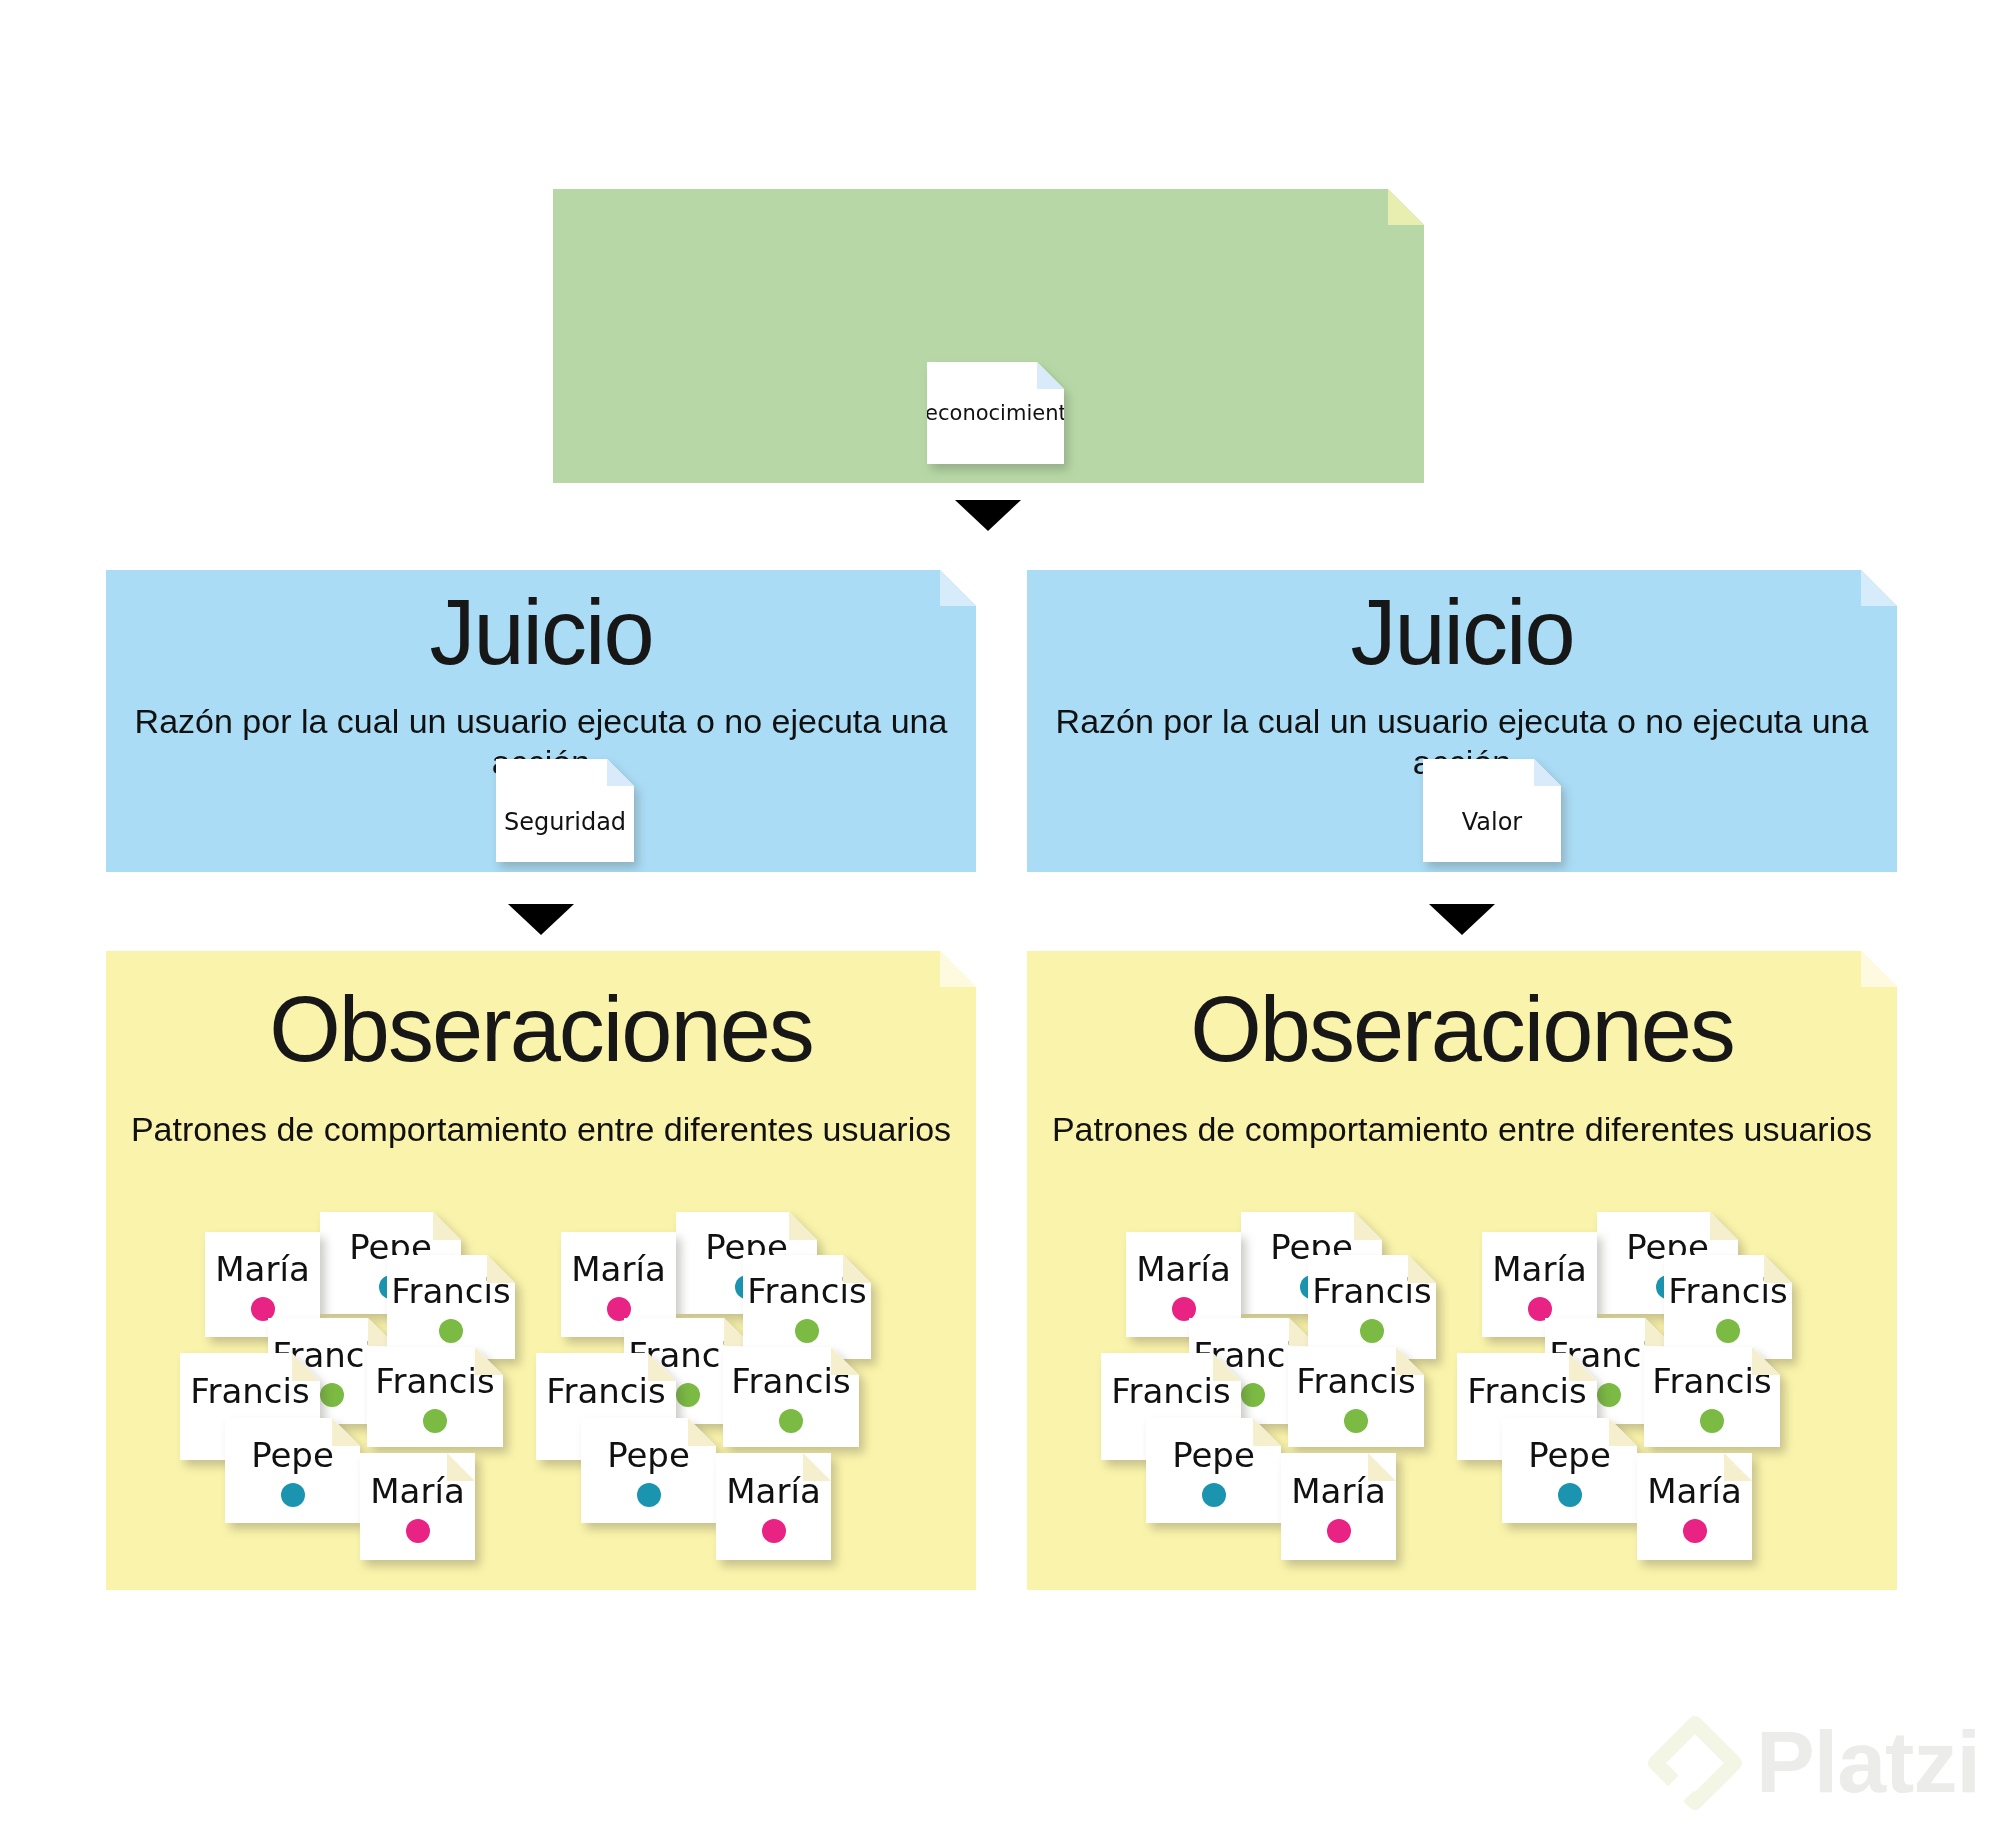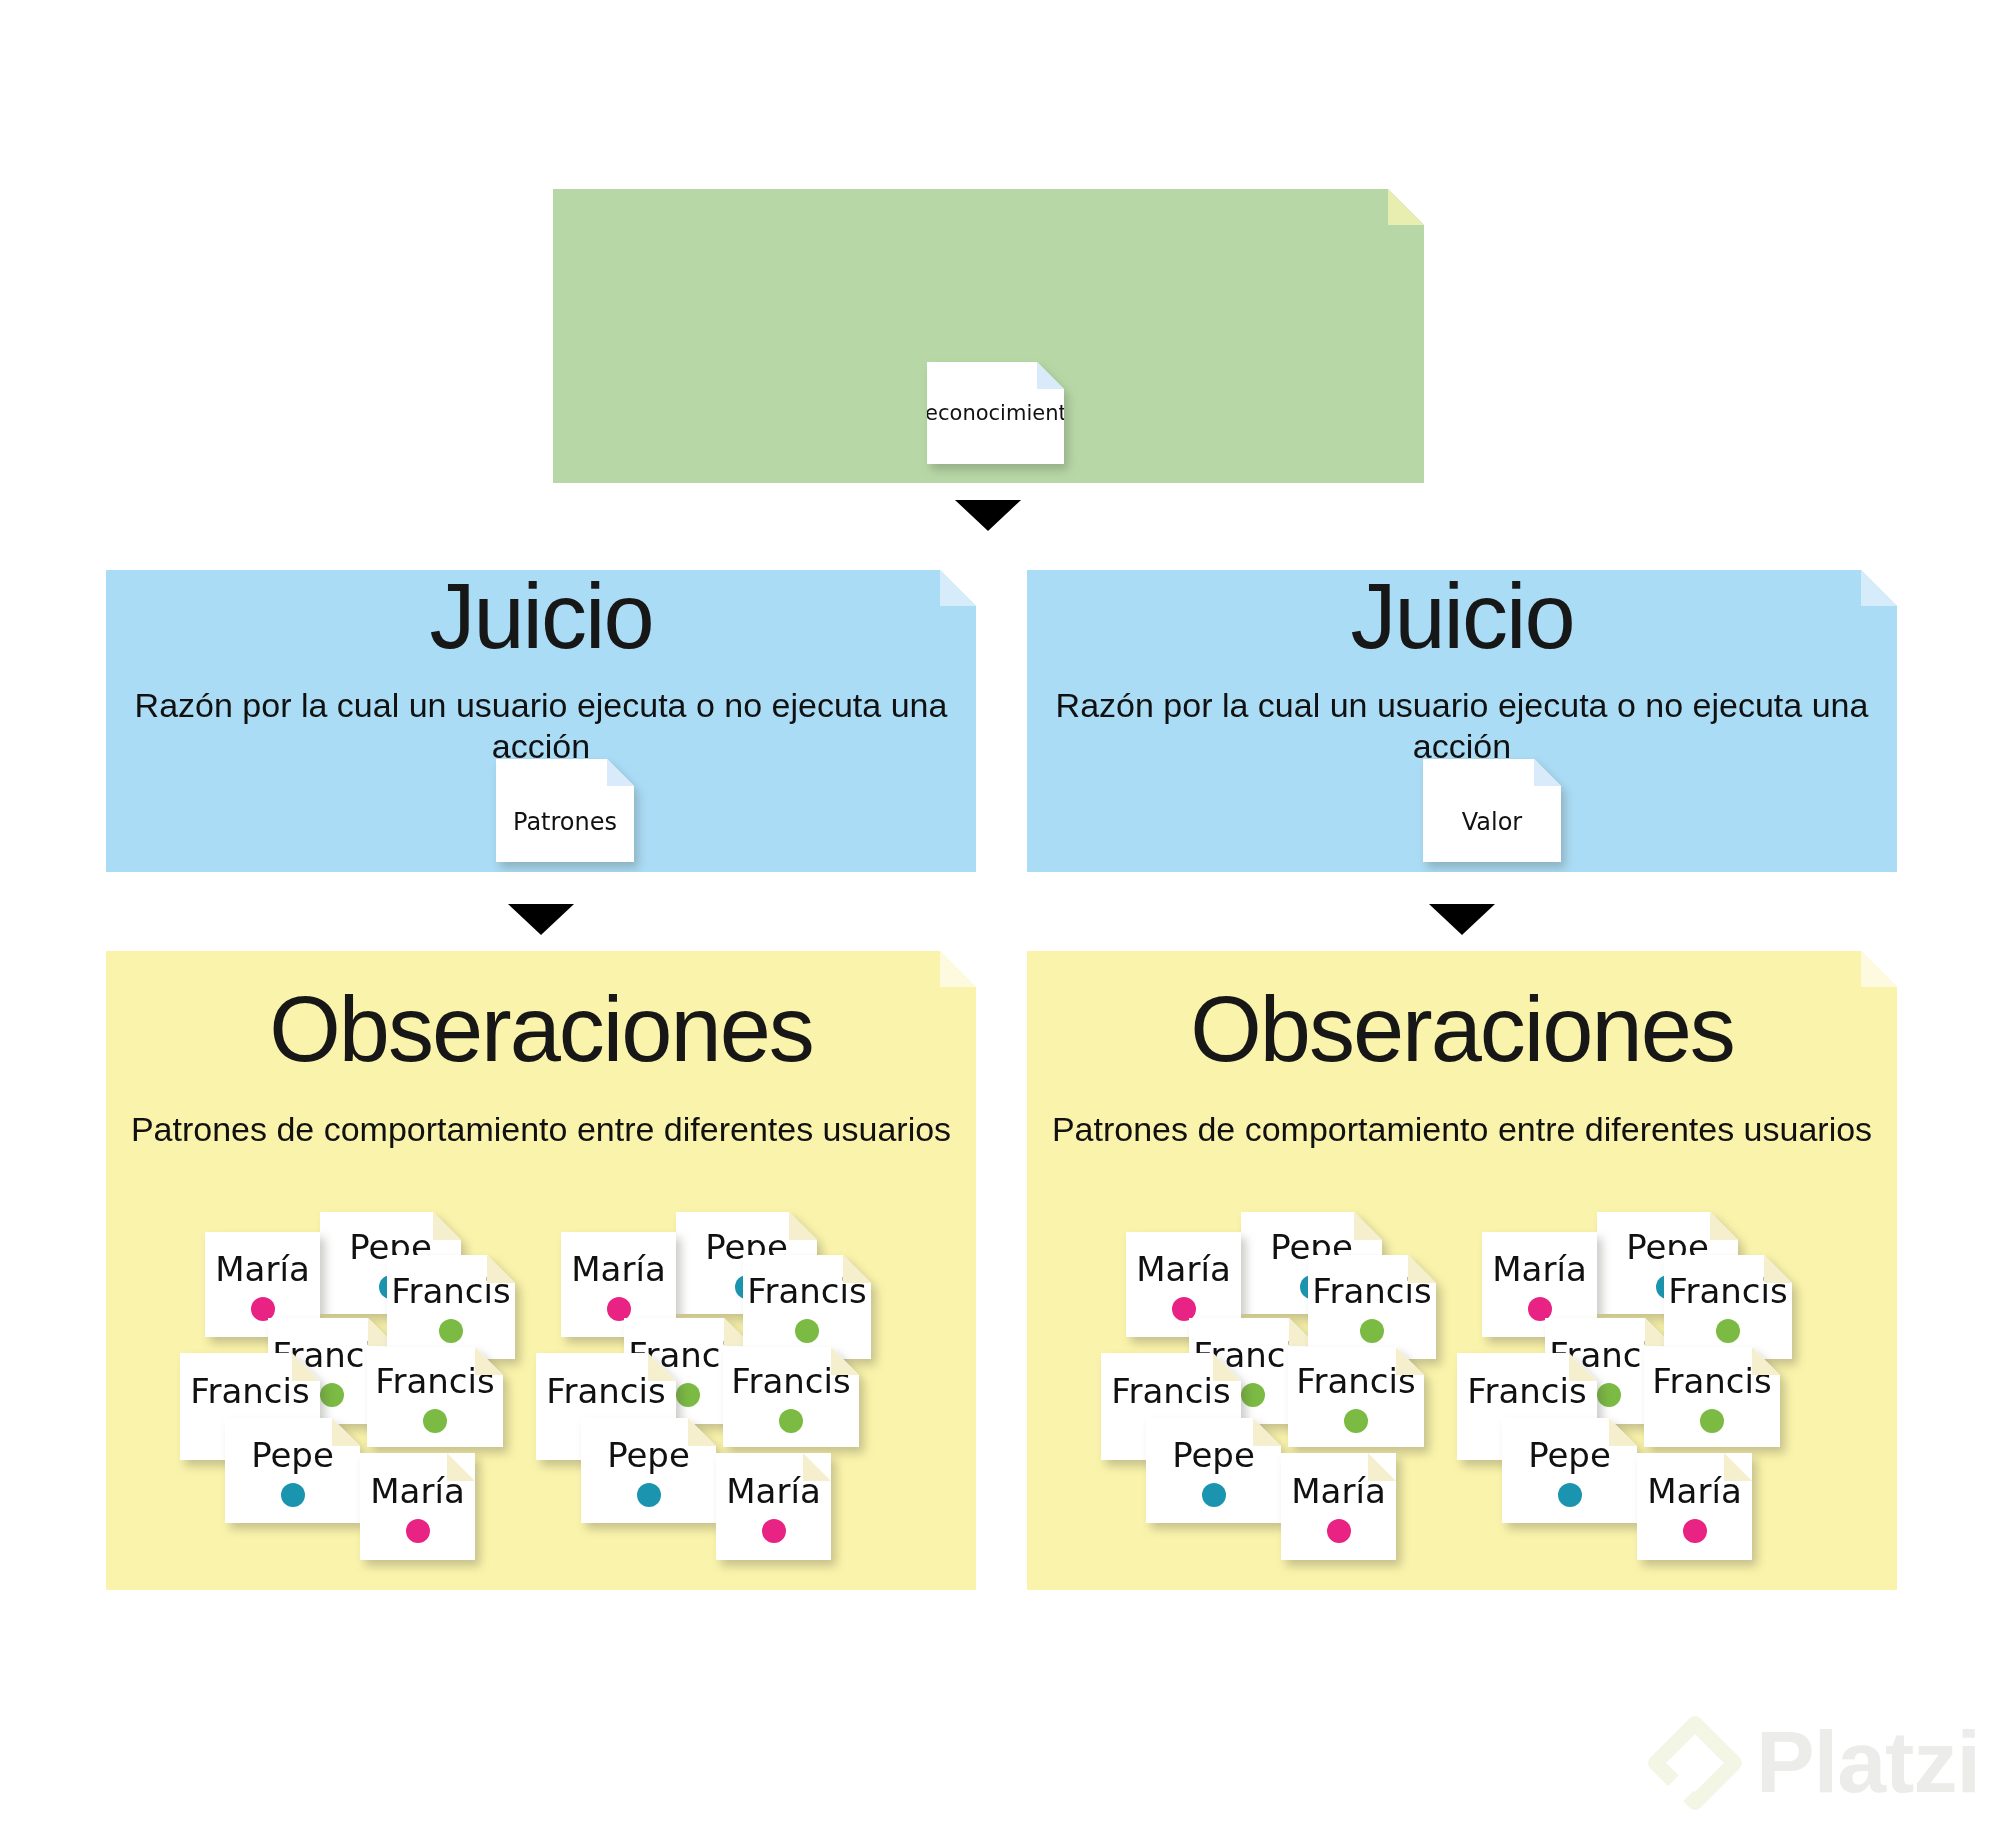--- a/index.html
+++ b/index.html
@@ -21,21 +21,21 @@
   .box-valor    .fold { background:var(--c-valor-fold); }
   .box-juicio-l { left:106px;  top:570px; width:870px; height:302px; background:var(--c-juicio-box); }
   .box-juicio-r { left:1027px; top:570px; width:870px; height:302px; background:var(--c-juicio-box); }
   .box-juicio-l .fold, .box-juicio-r .fold { background:var(--c-juicio-fold); }
   .box-obs-l    { left:106px;  top:951px; width:870px; height:639px; background:var(--c-observaciones-box); }
   .box-obs-r    { left:1027px; top:951px; width:870px; height:639px; background:var(--c-observaciones-box); }
   .box-obs-l .fold, .box-obs-r .fold { background:var(--c-observaciones-fold); }
 
   .title { margin:0; font-size:92px; line-height:1; font-weight:400; letter-spacing:-2px; color:#171717; }
   .box-valor .title    { padding-top:20px; }
-  .box-juicio-l .title, .box-juicio-r .title { }
+  .box-juicio-l .title, .box-juicio-r .title { padding-top:16px; }
   .box-obs-l .title, .box-obs-r .title       { padding-top:32px; }
   .subtitle { margin:0; font-size:34px; line-height:1.2; font-weight:400; color:#111111; }
   .box-valor .subtitle { margin-top:14px; }
   .box-juicio-l .subtitle, .box-juicio-r .subtitle { margin-top:23px; }
   .box-obs-l .subtitle, .box-obs-r .subtitle       { margin-top:34px; }
 
   
   .pnote-w { position:absolute; filter:drop-shadow(4px 6px 5px rgba(70,70,60,0.28)); }
   .pnote {
     width:100%; height:100%; background:var(--c-note-bg);
@@ -116,21 +116,21 @@
   </section>
 
   <div class="arrow arrow-1"></div>
 
   <section class="box box-juicio-l">
     <div class="fold"></div>
     <h1 class="title">Juicio</h1>
     <p class="subtitle">Razón por la cual un usuario ejecuta o no ejecuta una acción</p>
     <div class="pnote-w pnote-juicio pnote-seg">
       <div class="pnote">
-        <span>Patrones</span>
+        <span>Seguridad</span>
         <i class="pfold"></i>
       </div>
     </div>
   </section>
 
   <section class="box box-juicio-r">
     <div class="fold"></div>
     <h1 class="title">Juicio</h1>
     <p class="subtitle">Razón por la cual un usuario ejecuta o no ejecuta una acción</p>
     <div class="pnote-w pnote-juicio pnote-din">

